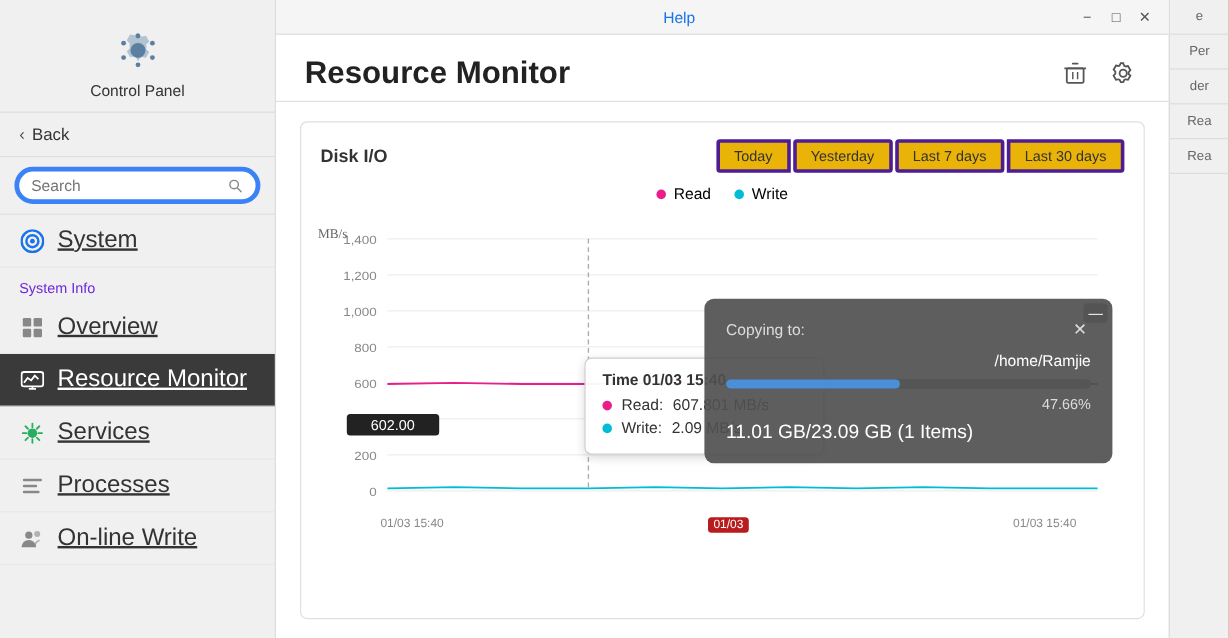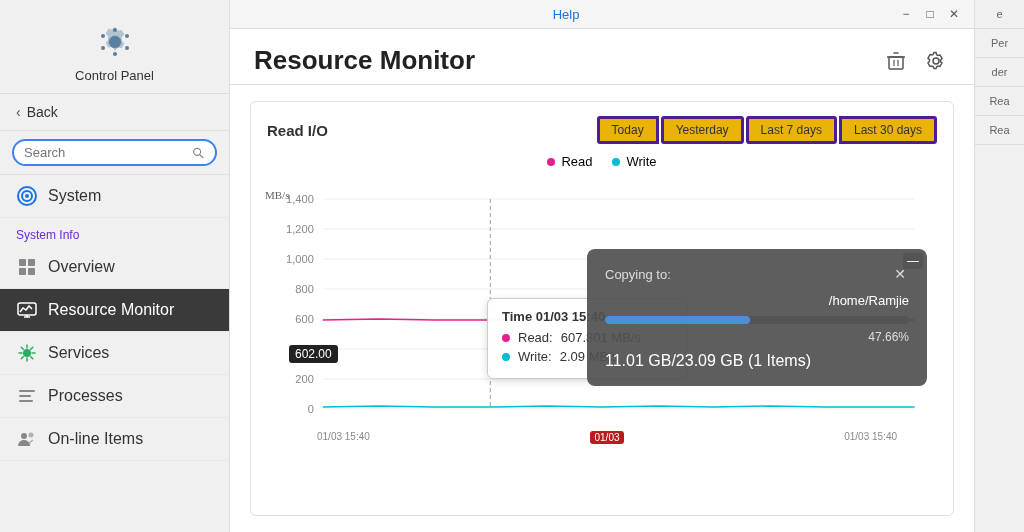--- a/index.html
+++ b/index.html
@@ -68,21 +68,21 @@
 
     .search-container {
       padding: 8px 12px;
       border-bottom: 1px solid #e0e0e0;
     }
 
     .search-box {
       display: flex;
       align-items: center;
       background: white;
-      border: 2px solid #3b82f6;
+      border: 4px solid #3b82f6;
       border-radius: 16px;
       padding: 4px 10px;
       gap: 6px;
     }
 
     .search-input {
       border: none;
       outline: none;
       font-size: 13px;
       width: 100%;
@@ -95,23 +95,24 @@
       height: 14px;
       color: #666;
     }
 
     .system-item {
       display: flex;
       align-items: center;
       gap: 10px;
       padding: 10px 16px;
       cursor: pointer;
-      font-size: 16px;
+      font-size: 20px;
       color: #333;
       border-bottom: 1px solid #e8e8e8;
+      text-decoration: underline;
     }
 
     .system-item.active {
       background: #3a3a3a;
       color: white;
     }
 
     .system-icon {
       width: 22px;
       height: 22px;
@@ -406,21 +407,21 @@
     }
 
     
     .value-label {
       position: absolute;
       left: 22px;
       bottom: 66px;
       background: #222;
       color: white;
       font-size: 12px;
-      padding: 2px 6px;
+      padding: 2px 20px;
       border-radius: 3px;
     }
 
     
     .x-axis {
       display: flex;
       justify-content: space-between;
       font-size: 10px;
       color: #888;
       margin-top: 2px;
@@ -564,21 +565,21 @@
 
   <div class="system-item">
     <div class="system-icon">
       <svg width="20" height="20" viewBox="0 0 20 20">
         <circle cx="7" cy="7" r="3" fill="#888"></circle>
         <path d="M1 17c0-3.3 2.7-6 6-6s6 2.7 6 6" fill="#888"></path>
         <circle cx="14" cy="6" r="2.5" fill="#888" opacity="0.6"></circle>
         <path d="M12 17c0-2.8 1.8-5.1 4-5.8" stroke="#888" stroke-width="1.5" fill="none" opacity="0.6"></path>
       </svg>
     </div>
-    <span>On-line Items</span>
+    <span>On-line Write</span>
   </div>
 </div>
 
 <div class="main-content">
   <div class="window-frame">
 
     <div class="window-titlebar">
       <span class="titlebar-help">Help</span>
       <div class="win-btn">−</div>
       <div class="win-btn">□</div>
@@ -603,21 +604,21 @@
             <path d="M11 3l1 2a6 6 0 011 .4l2-.4 2 3.5-1.5 1.7c.1.5.1 1 0 1.5L17 13l-2 3.5-2-.4a6 6 0 01-1 .4l-1 2H9l-1-2a6 6 0 01-1-.4l-2 .4L3 13l1.5-1.7c-.1-.5-.1-1 0-1.5L3 8.1l2-3.5 2 .4a6 6 0 011-.4l1-2h2z" stroke="#555" stroke-width="1.5"></path>
           </svg>
         </div>
       </div>
     </div>
 
     <div class="content-area">
       <div class="disk-io-container">
 
         <div class="disk-io-header">
-          <span class="disk-io-title">Read I/O</span>
+          <span class="disk-io-title">Disk I/O</span>
           <div class="time-tabs">
             <button class="time-tab">Today</button>
             <button class="time-tab">Yesterday</button>
             <button class="time-tab">Last 7 days</button>
             <button class="time-tab">Last 30 days</button>
           </div>
         </div>
 
         <div class="legend">
           <div class="legend-item">

